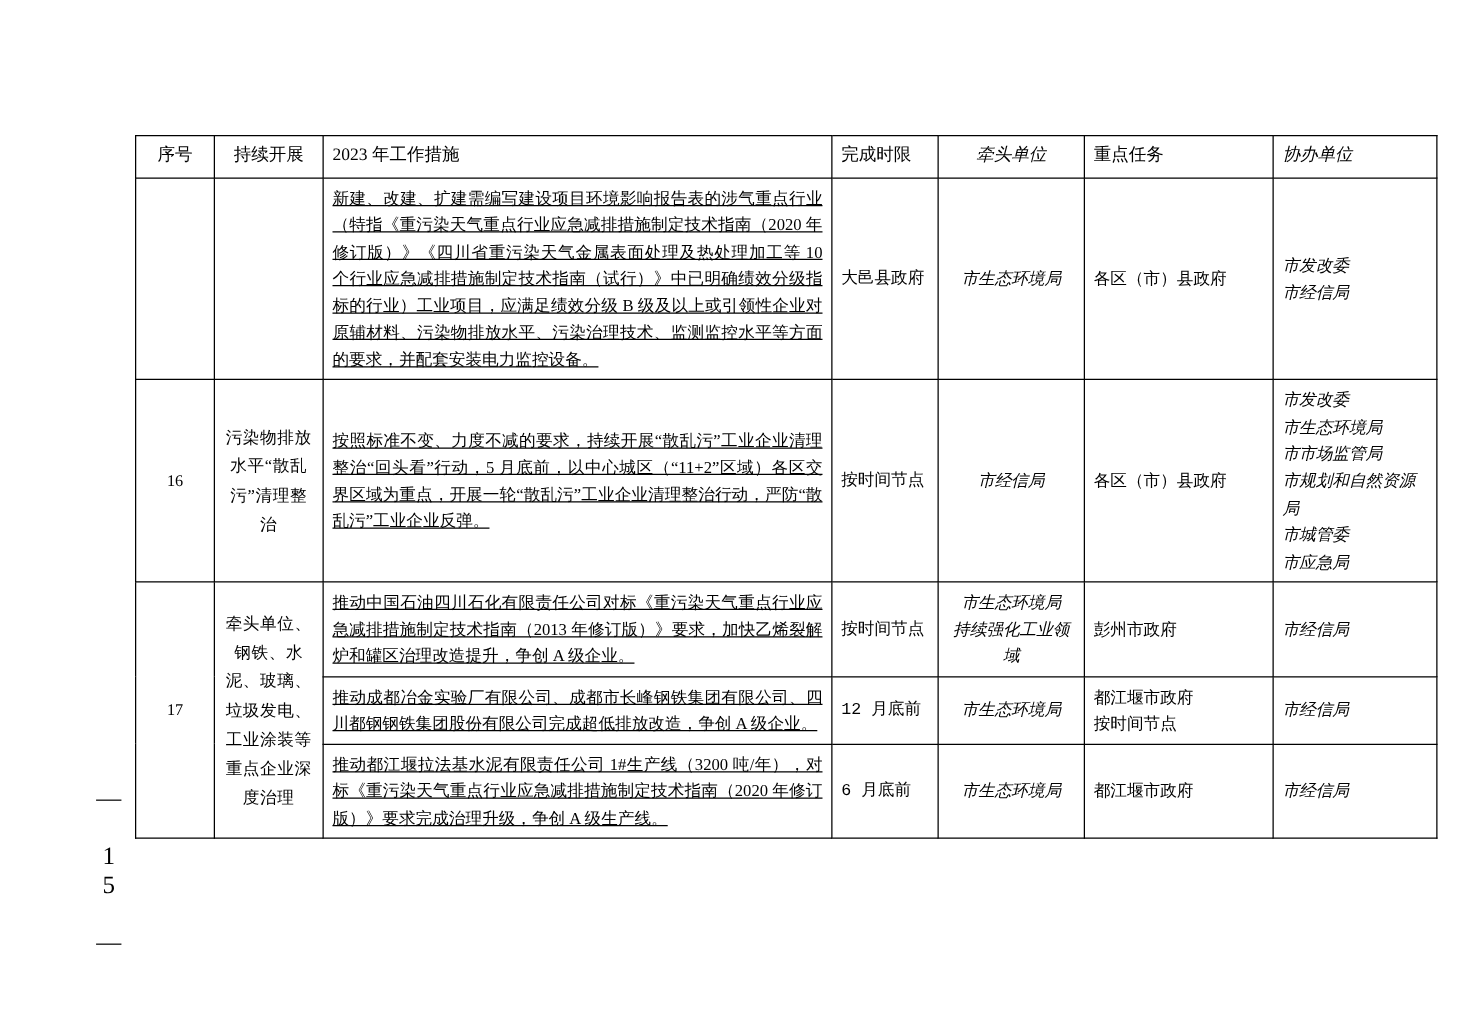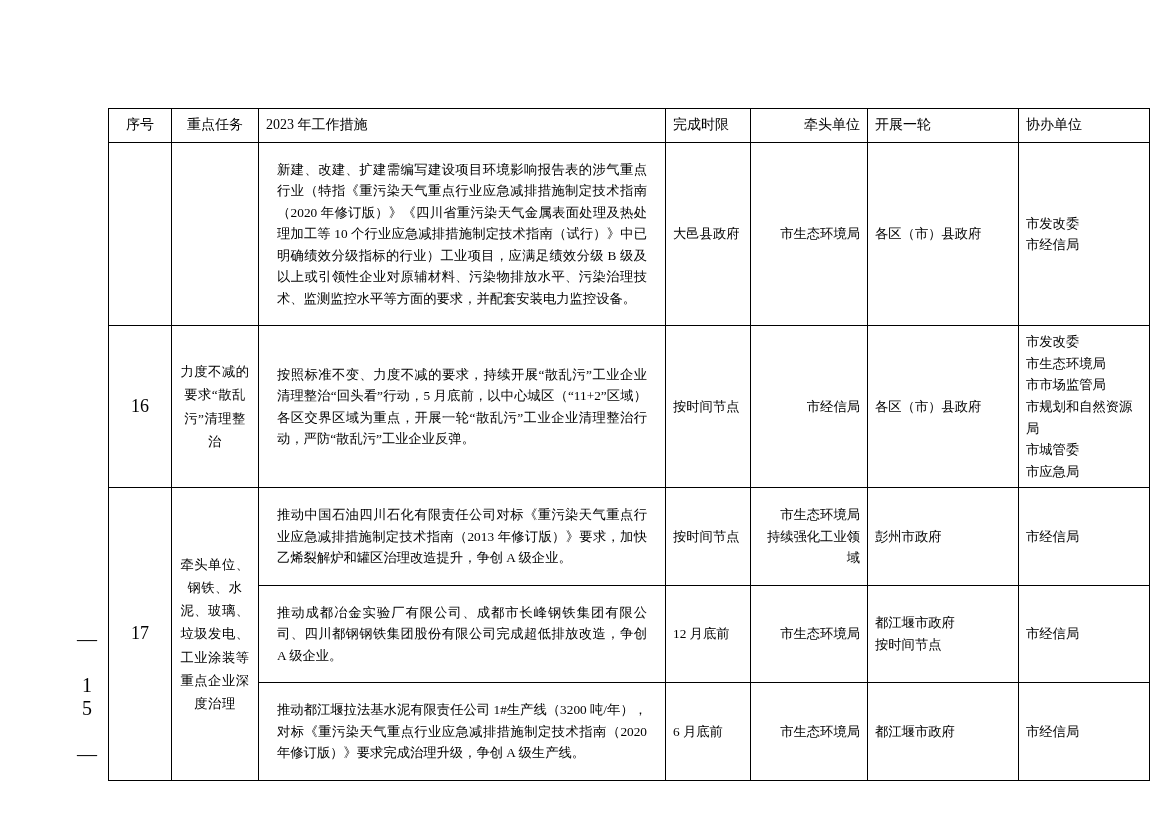--- a/index.html
+++ b/index.html
@@ -52,55 +52,56 @@
   }
   thead th {
     text-align: center;
     font-size: 14px;
     padding: 8px 4px;
     white-space: nowrap;
   }
   .c-seq   { width: 48px;  text-align: center; }
   .c-task  { width: 72px;  text-align: center; }
   .c-meas  { width: 392px; text-align: justify; text-justify: inter-ideograph; }
-  .c-time  { width: 70px;  text-align: left; }
-  .c-lead  { width: 102px; text-align: right; }
+  .c-time  { width: 70px;  text-align: left; font-family: Liberation Mono, monospace; }
+  .c-lead  { width: 102px; text-align: center; font-style: italic; }
   .c-main  { width: 136px; text-align: left; }
-  .c-coop  { width: 116px; text-align: left; }
+  .c-coop  { width: 116px; text-align: left; font-style: italic; }
   .vtask {
     text-align: center;
     line-height: 1.75;
     font-size: 13.3px;
     letter-spacing: 0.5px;
   }
   .seq-num {
-    font-size: 18px;
+    font-size: 13px;
   }
   .measure-p {
-    margin: 11px;
+    margin: 0;
     text-indent: 0;
+    text-decoration: underline;
   }
   .stack-line { display: block; }
 </style>
 </head>
 <body>
 
 <div class="page">
 
   <div class="page-number">— 15 —</div>
 
   <table class="doc-table">
     <thead>
       <tr>
         <th class="c-seq">序号</th>
-        <th class="c-task">重点任务</th>
+        <th class="c-task">持续开展</th>
         <th class="c-meas">2023 年工作措施</th>
         <th class="c-time">完成时限</th>
         <th class="c-lead">牵头单位</th>
-        <th class="c-main">开展一轮</th>
+        <th class="c-main">重点任务</th>
         <th class="c-coop">协办单位</th>
       </tr>
     </thead>
     <tbody>
 
       <tr>
         <td class="c-seq"></td>
         <td class="c-task">
           <span class="vtask"></span>
         </td>
@@ -114,21 +115,21 @@
           <span class="stack-line">市发改委</span>
           <span class="stack-line">市经信局</span>
         </td>
       </tr>
 
       <tr>
         <td class="c-seq">
           <span class="seq-num">16</span>
         </td>
         <td class="c-task">
-          <span class="vtask">力度不减的要求“散乱污”清理整治</span>
+          <span class="vtask">污染物排放水平“散乱污”清理整治</span>
         </td>
         <td class="c-meas">
           <p class="measure-p">按照标准不变、力度不减的要求，持续开展“散乱污”工业企业清理整治“回头看”行动，5 月底前，以中心城区（“11+2”区域）各区交界区域为重点，开展一轮“散乱污”工业企业清理整治行动，严防“散乱污”工业企业反弹。</p>
         </td>
         <td class="c-time">按时间节点</td>
         <td class="c-lead">市经信局</td>
         <td class="c-main">各区（市）县政府</td>
         <td class="c-coop">
           <span class="stack-line">市发改委</span>
           <span class="stack-line">市生态环境局</span>

